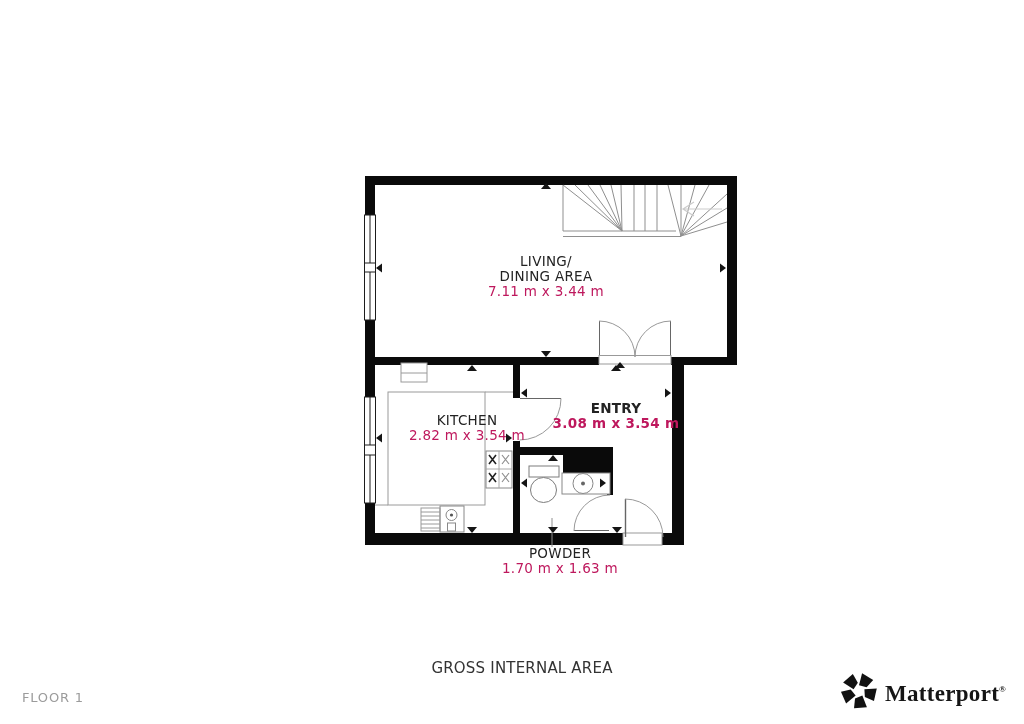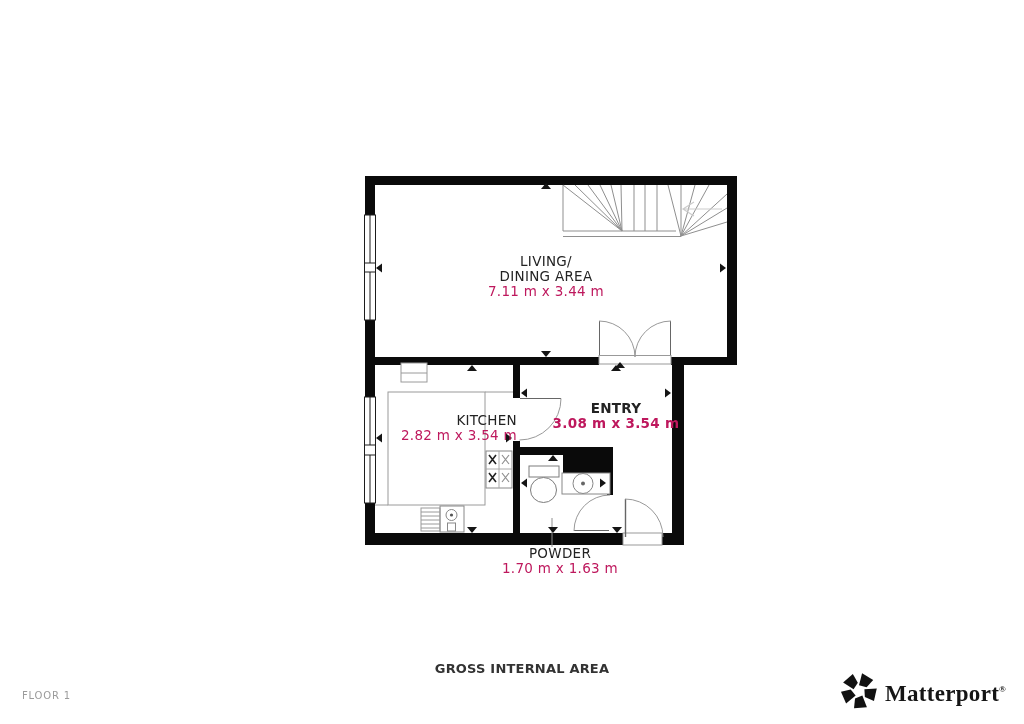--- a/index.html
+++ b/index.html
@@ -5,24 +5,24 @@
   html,body{margin:0;padding:0;background:#ffffff;}
   body{width:1024px;height:724px;position:relative;overflow:hidden;
        font-family:"DejaVu Sans",sans-serif;}
   .abs{position:absolute;}
   svg{display:block;}
   .room-label{position:absolute;text-align:center;color:#232323;
               font-size:13.5px;line-height:15px;letter-spacing:.3px;}
   .room-dims{color:#be185d;}
   .footer-block{position:absolute;left:320px;top:663px;width:404px;
                 text-align:center;color:#333;}
-  .footer-line{font-size:13px;line-height:11.5px;letter-spacing:.2px;font-weight:bold;}
+  .footer-line{font-size:15px;line-height:11.5px;letter-spacing:.2px;}
   .footer-disclaimer{font-size:7.5px;line-height:10px;margin-top:2px;
                      color:#b9b9b9;letter-spacing:.3px;}
-  .floor-label{position:absolute;left:22px;top:690px;font-size:10px;
+  .floor-label{position:absolute;left:22px;top:690px;font-size:13px;
                color:#9b9b9b;letter-spacing:.8px;}
   .brand{position:absolute;left:840px;top:671px;height:40px;display:flex;
          align-items:center;}
   .brand-name{font-family:"Liberation Serif","DejaVu Serif",serif;
               font-weight:600;font-size:23px;color:#151515;
               letter-spacing:.3px;margin-left:7px;line-height:40px;}
   .brand-reg{font-size:9px;vertical-align:super;}
 </style>
 </head>
 <body>
@@ -191,21 +191,21 @@
     <polygon points="620,362 615,368 625,368"></polygon>
   </g>
 </svg>
 
 <div class="room-label" style="left:456px;top:254px;width:180px;">
   <div>LIVING/</div>
   <div>DINING AREA</div>
   <div class="room-dims">7.11 m x 3.44 m</div>
 </div>
 
-<div class="room-label" style="left:357px;top:413px;width:160px;text-align:right;">
+<div class="room-label" style="left:387px;top:413px;width:160px;">
   <div>KITCHEN</div>
   <div class="room-dims">2.82 m x 3.54 m</div>
 </div>
 
 <div class="room-label" style="left:536px;top:401px;width:160px;font-weight:bold;">
   <div>ENTRY</div>
   <div class="room-dims">3.08 m x 3.54 m</div>
 </div>
 
 <div class="room-label" style="left:475px;top:546px;width:170px;">

